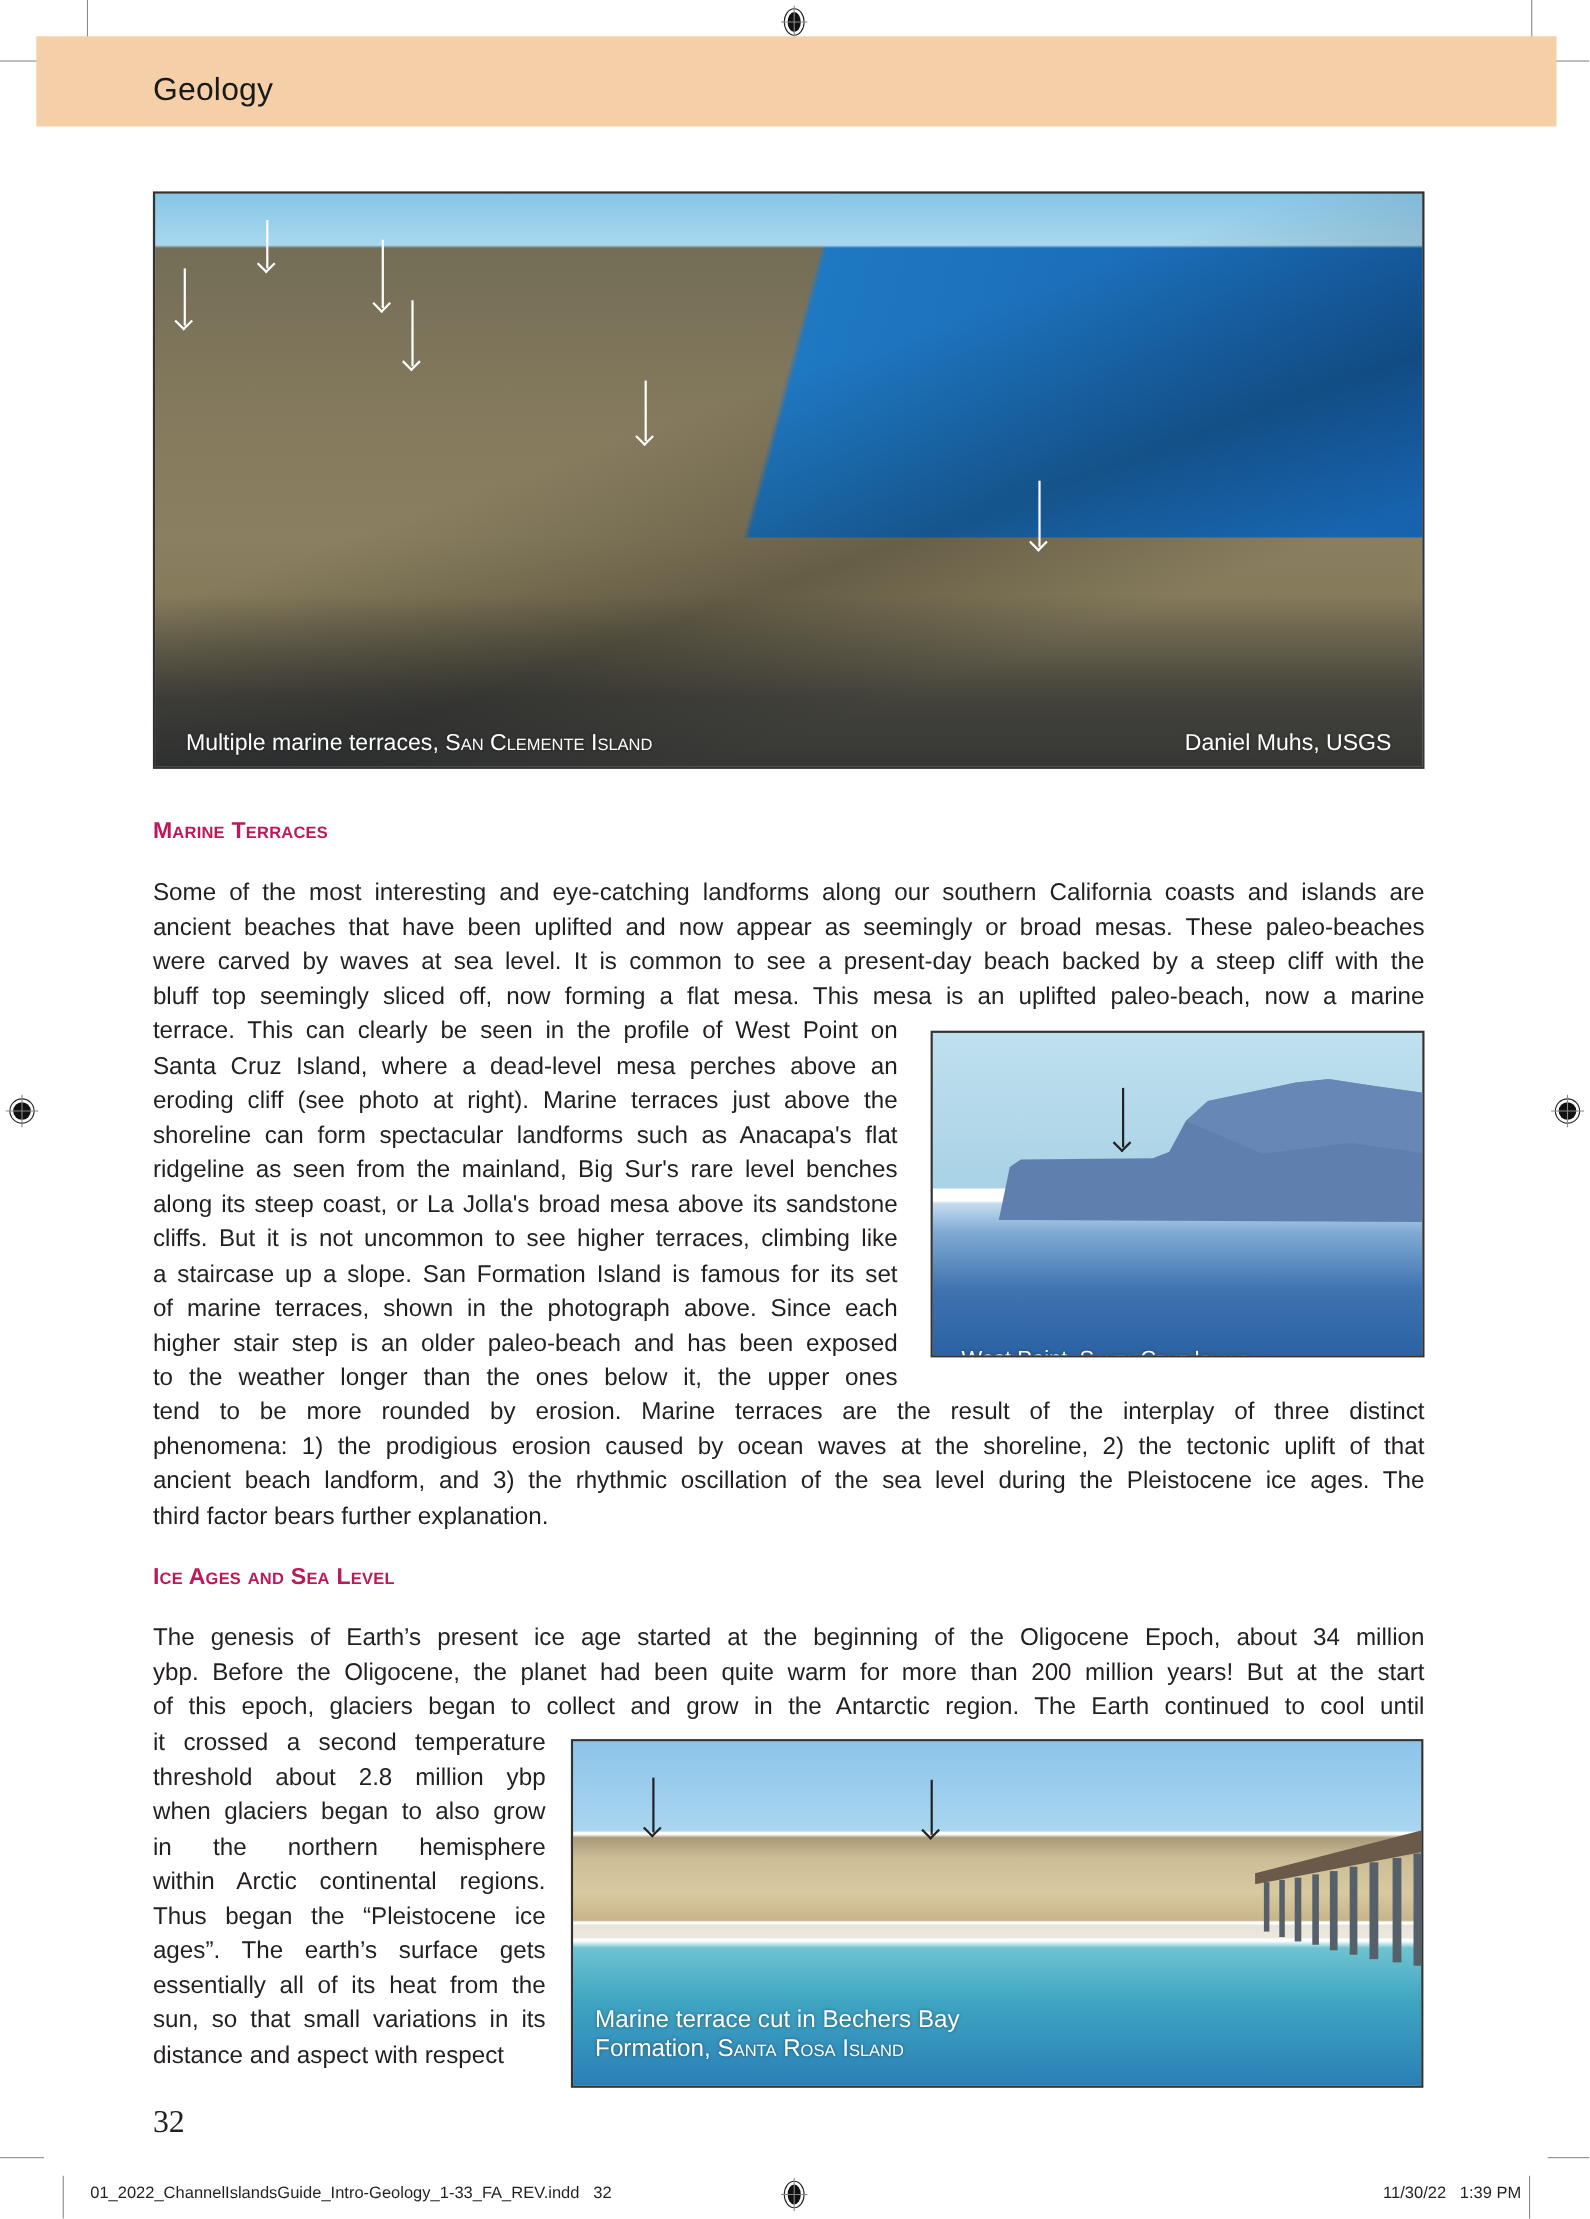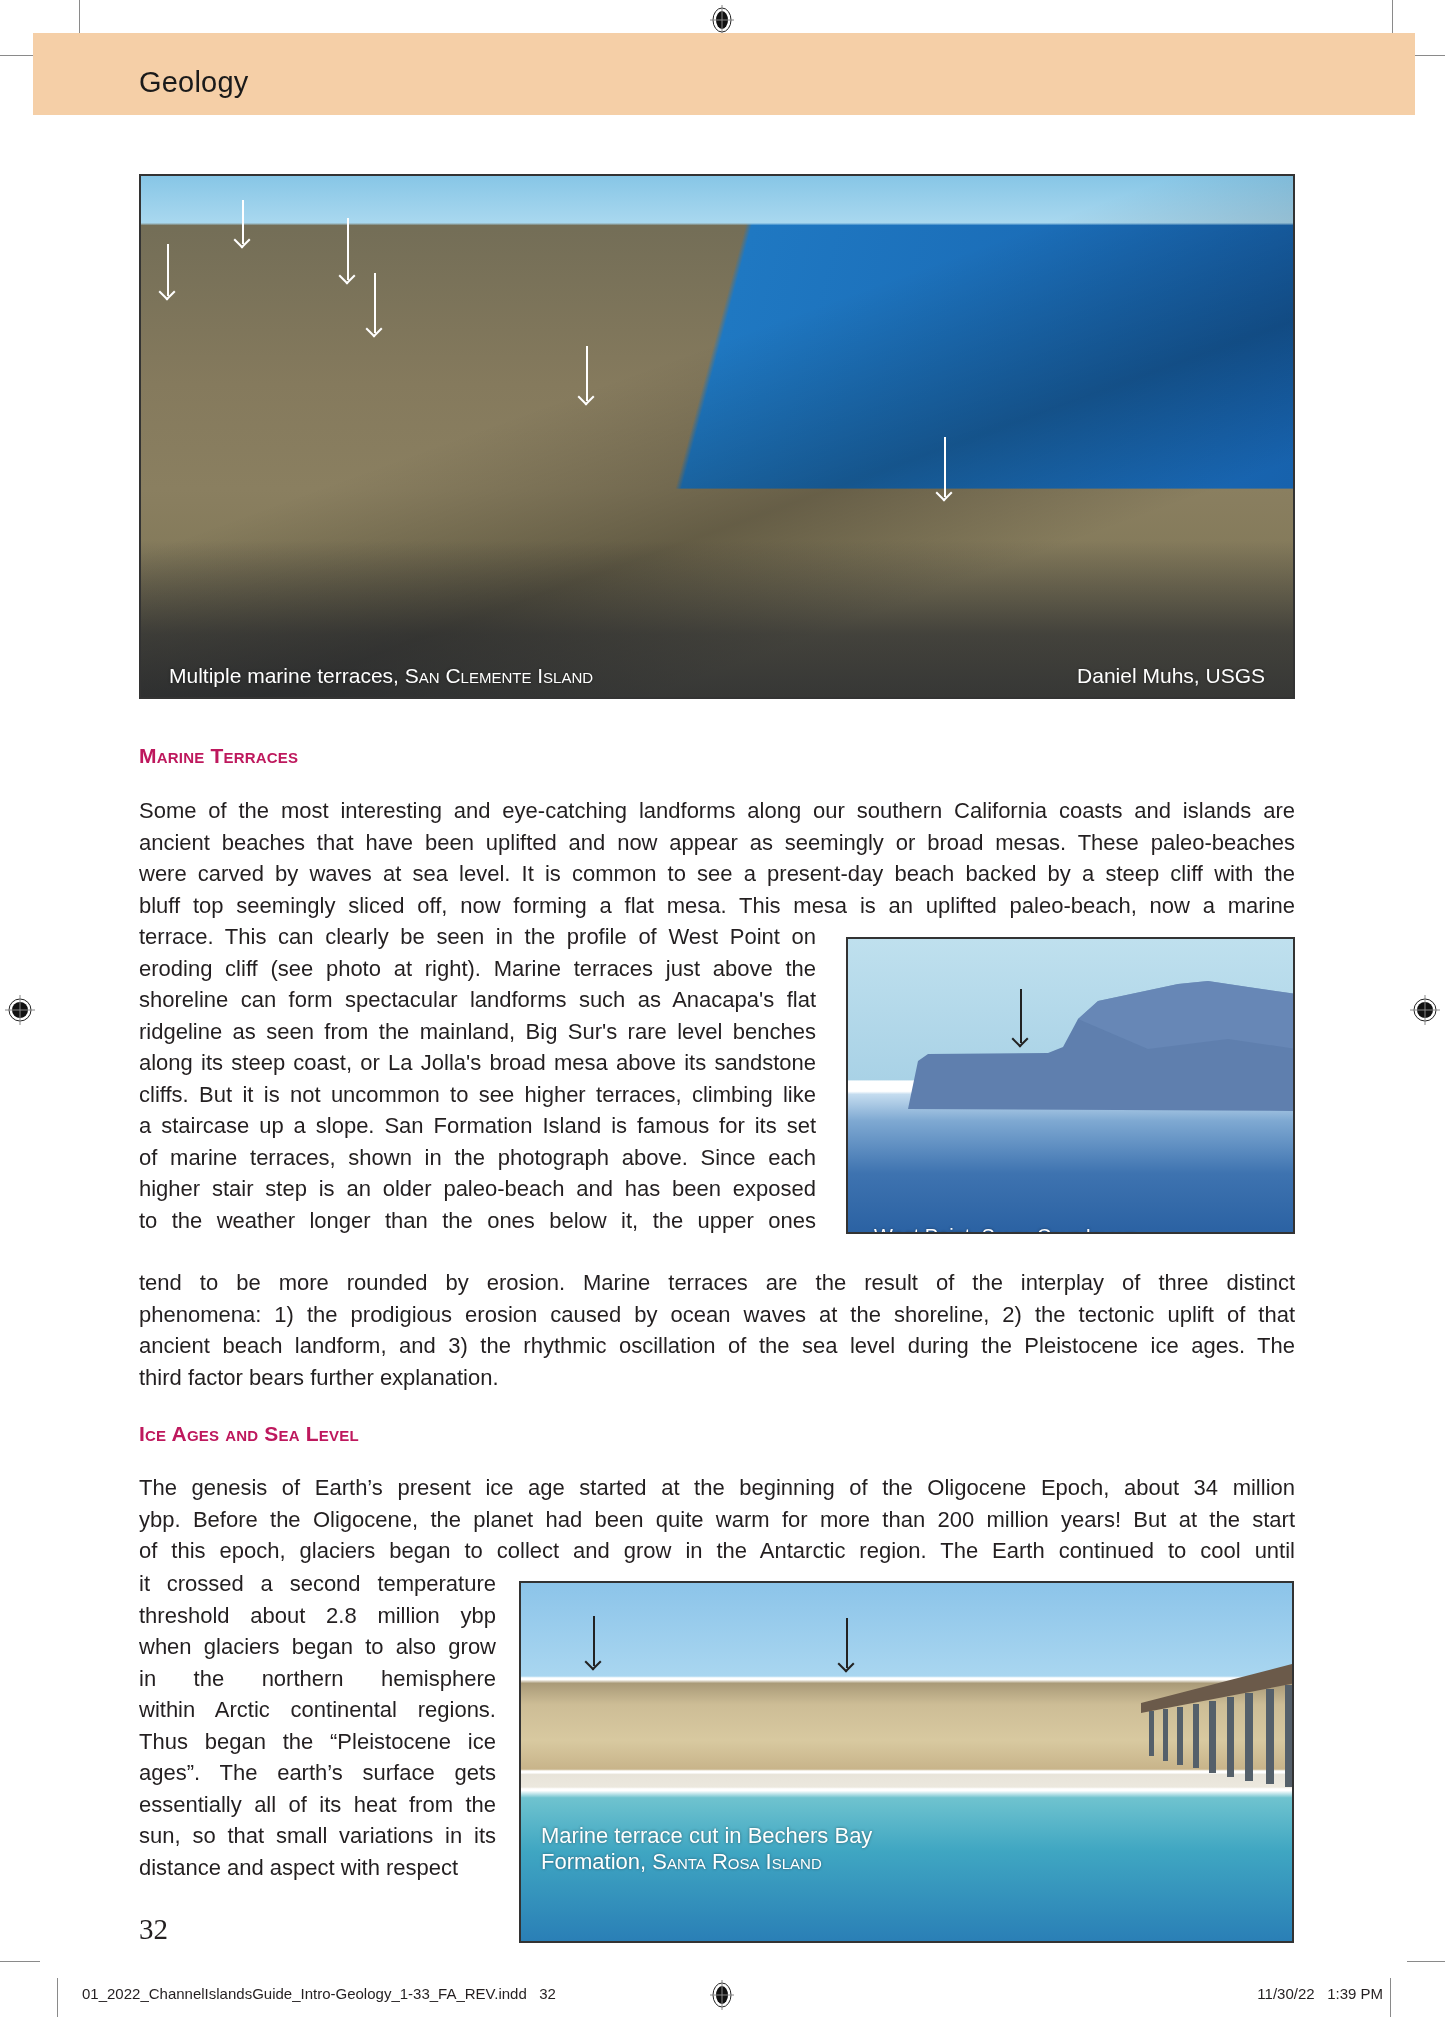--- a/index.html
+++ b/index.html
@@ -94,20 +94,21 @@
 
 <div class="text" style="left:139px;top:795px;width:1156px;">
   <span class="ln">Some of the most interesting and eye-catching landforms along our southern California coasts and islands are</span>
   <span class="ln">ancient beaches that have been uplifted and now appear as seemingly or broad mesas. These paleo-beaches</span>
   <span class="ln">were carved by waves at sea level. It is common to see a present-day beach backed by a steep cliff with the</span>
   <span class="ln">bluff top seemingly sliced off, now forming a flat mesa. This mesa is an uplifted paleo-beach, now a marine</span>
 </div>
 
 <div class="text" style="left:139px;top:921px;width:677px;">
   <span class="ln">terrace. This can clearly be seen in the profile of West Point on</span>
+  <span class="ln">Santa Cruz Island, where a dead-level mesa perches above an</span>
   <span class="ln">eroding cliff (see photo at right). Marine terraces just above the</span>
   <span class="ln">shoreline can form spectacular landforms such as Anacapa's flat</span>
   <span class="ln">ridgeline as seen from the mainland, Big Sur's rare level benches</span>
   <span class="ln">along its steep coast, or La Jolla's broad mesa above its sandstone</span>
   <span class="ln">cliffs. But it is not uncommon to see higher terraces, climbing like</span>
   <span class="ln">a staircase up a slope. San Formation Island is famous for its set</span>
   <span class="ln">of marine terraces, shown in the photograph above. Since each</span>
   <span class="ln">higher stair step is an older paleo-beach and has been exposed</span>
   <span class="ln">to the weather longer than the ones below it, the upper ones</span>
 </div>
@@ -147,21 +148,21 @@
   <span class="ln">when glaciers began to also grow</span>
   <span class="ln">in the northern hemisphere</span>
   <span class="ln">within Arctic continental regions.</span>
   <span class="ln">Thus began the “Pleistocene ice</span>
   <span class="ln">ages”. The earth’s surface gets</span>
   <span class="ln">essentially all of its heat from the</span>
   <span class="ln">sun, so that small variations in its</span>
   <span class="ln last">distance and aspect with respect</span>
 </div>
 
-<div class="photo" style="left:519px;top:1581px;width:775px;height:362px;
+<div class="photo" style="left:519px;top:1581px;width:775px;height:317px;
      background:
        linear-gradient(180deg, #8cc4e9 0%, #a9d6f0 26%, transparent 26.5%),
        linear-gradient(180deg, transparent 27%, #a99a78 28%, #cdbd96 34%, #d8c9a0 44%, #c8b48a 52%, transparent 52.5%),
        linear-gradient(180deg, transparent 53%, #e8e4da 53.5%, #ece8de 57%, transparent 57.5%),
        linear-gradient(180deg, transparent 58%, #6fc3cf 60%, #3fa6c2 75%, #2a7fb6 100%);">
   <svg style="position:absolute;left:0;top:0;" width="775" height="310" viewBox="0 0 775 310">
     <path d="M620 120 L775 80 L775 100 L620 130 Z" fill="#6b5a4a"></path>
     <g fill="#55606a">
       <rect x="628" y="128" width="5" height="45"></rect>
         <rect x="642" y="126" width="5" height="52"></rect>

